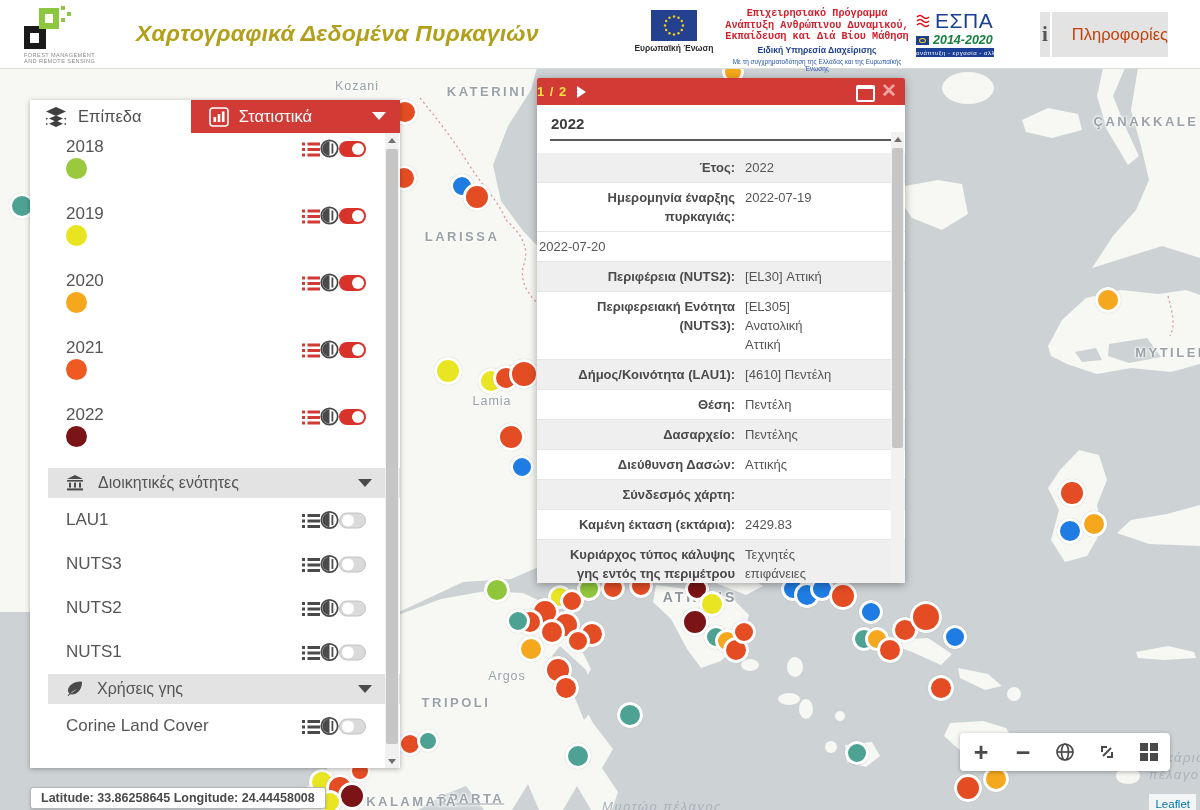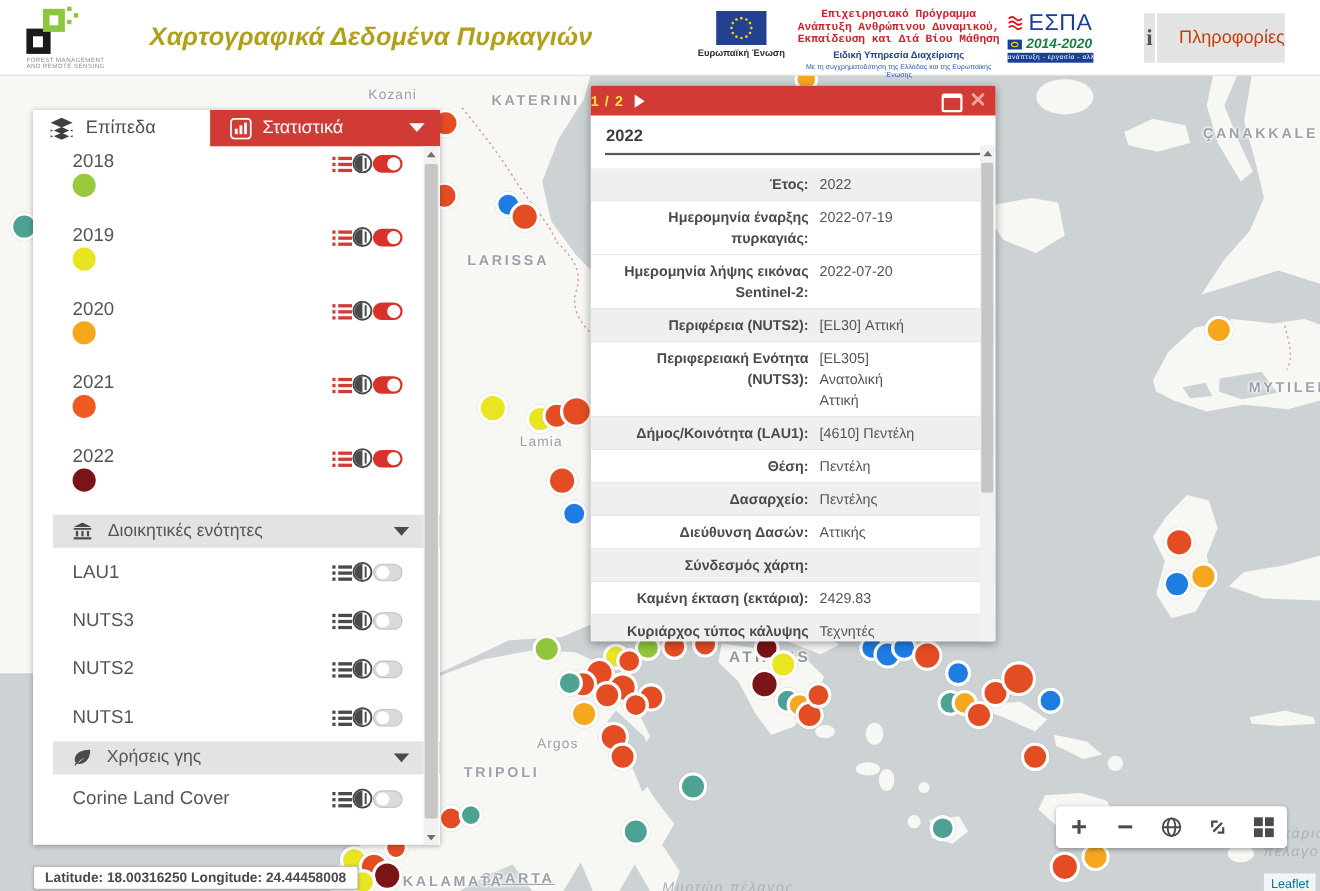--- a/index.html
+++ b/index.html
@@ -242,21 +242,21 @@
       <div class="marker" style="left: 941px; top: 620px; width: 26px; height: 26px; background: rgb(228, 77, 36);"></div>
       <div class="marker" style="left: 968px; top: 720px; width: 28px; height: 28px; background: rgb(228, 77, 36);"></div>
       <div class="marker" style="left: 996px; top: 711px; width: 26px; height: 26px; background: rgb(245, 167, 30);"></div>
       <div class="marker" style="left: 857px; top: 685px; width: 24px; height: 24px; background: rgb(78, 162, 148);"></div>
       <div class="marker" style="left: 1108px; top: 232px; width: 26px; height: 26px; background: rgb(245, 167, 30);"></div>
       <div class="marker" style="left: 1072px; top: 425px; width: 28px; height: 28px; background: rgb(228, 77, 36);"></div>
       <div class="marker" style="left: 1070px; top: 463px; width: 26px; height: 26px; background: rgb(30, 124, 226);"></div>
       <div class="marker" style="left: 1094px; top: 456px; width: 26px; height: 26px; background: rgb(245, 167, 30);"></div>
     </div>
 
-  <div class="coordbox">Latitude: 18.00316250  Longitude: 24.44458008</div>
+  <div class="coordbox">Latitude: 33.86258645  Longitude: 24.44458008</div>
 
   <div class="controls">
     <div class="ctrl-btn">+</div>
     <div class="ctrl-btn">−</div>
     <div class="ctrl-btn">
       <svg width="20" height="20" viewBox="0 0 20 20" fill="none" stroke="#4a4a4a" stroke-width="1.7">
         <circle cx="10" cy="10" r="8"></circle>
           <ellipse cx="10" cy="10" rx="3.5" ry="8"></ellipse>
           <line x1="2" y1="10" x2="18" y2="10"></line>
       </svg>
@@ -632,21 +632,20 @@
     <div class="p-table">
         <div class="p-row shade">
           <div class="p-label">Έτος:</div>
           <div class="p-value">2022</div>
         </div>
         <div class="p-row">
           <div class="p-label">Ημερομηνία έναρξης πυρκαγιάς:</div>
           <div class="p-value">2022-07-19</div>
         </div>
         <div class="p-row">
-          <div class="p-label">Ημερομηνία λήψης εικόνας Sentinel-2:</div>
           <div class="p-value">2022-07-20</div>
         </div>
         <div class="p-row shade">
           <div class="p-label">Περιφέρεια (NUTS2):</div>
           <div class="p-value">[EL30] Αττική</div>
         </div>
         <div class="p-row">
           <div class="p-label">Περιφερειακή Ενότητα (NUTS3):</div>
           <div class="p-value">[EL305]
 Ανατολική

